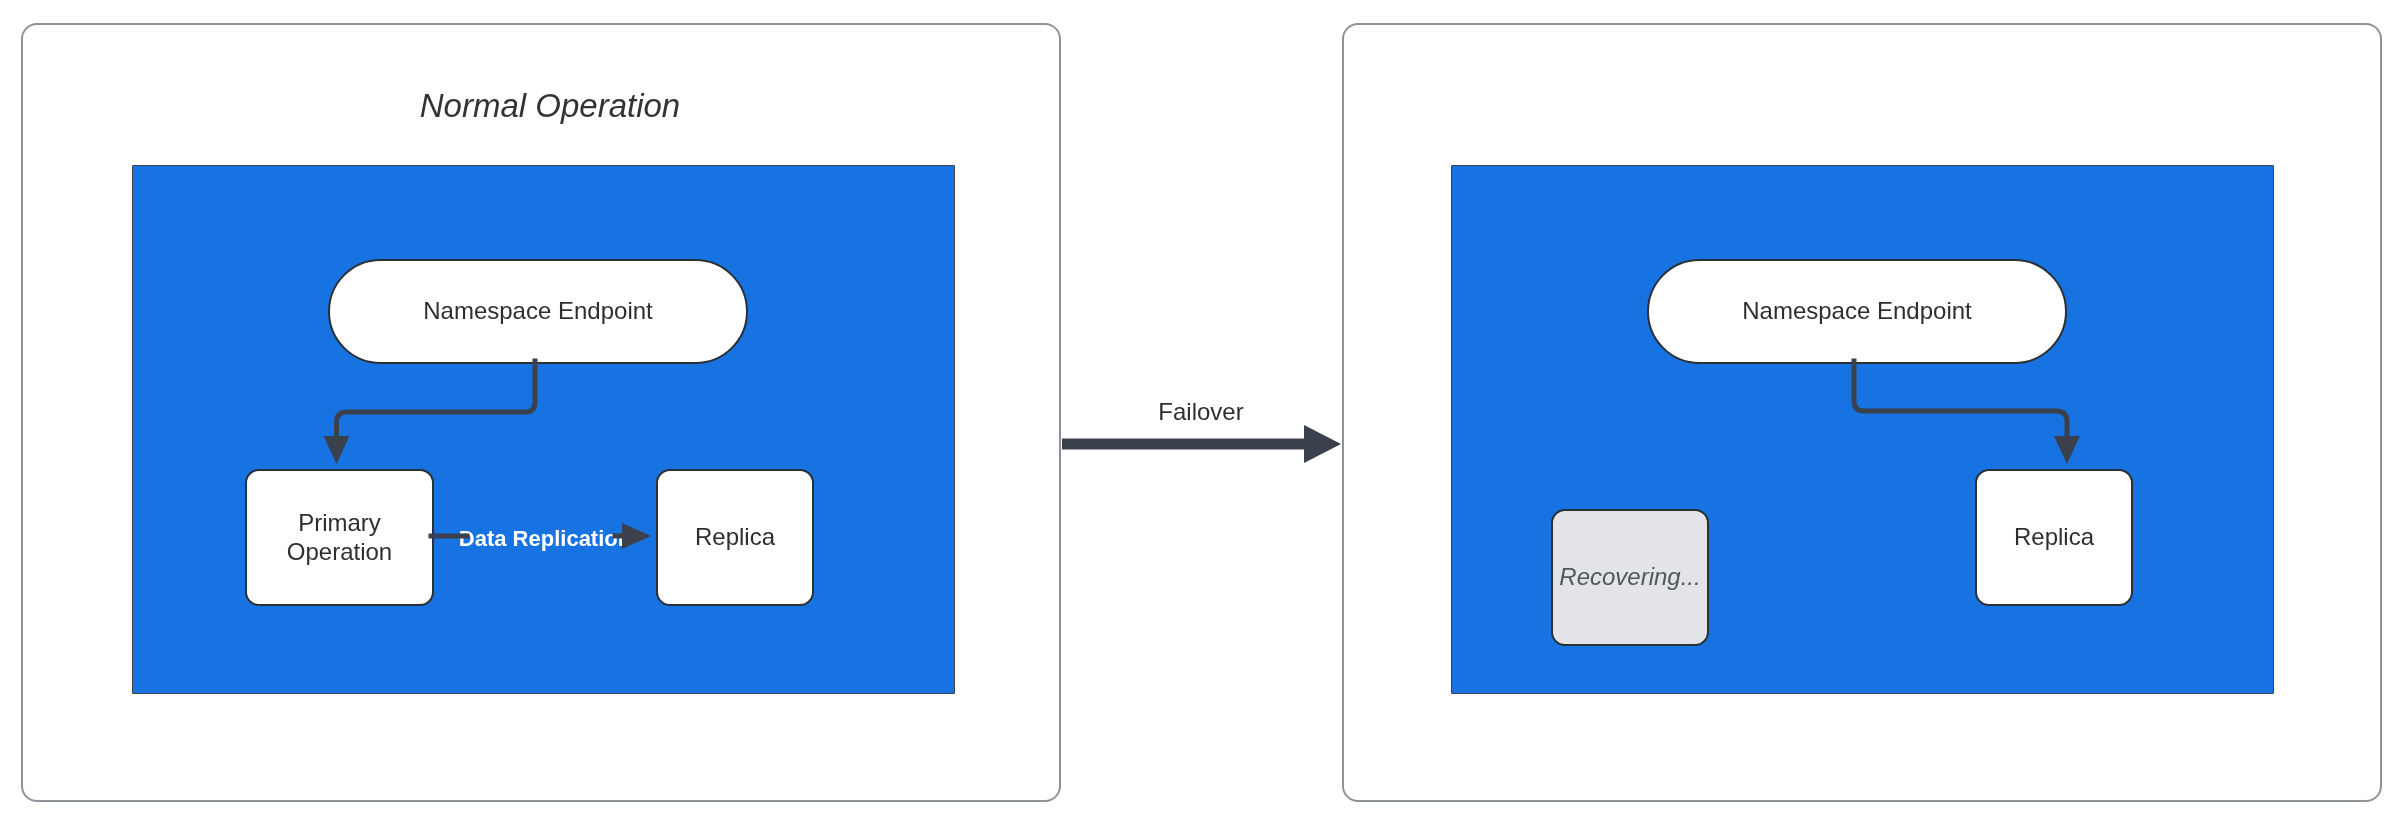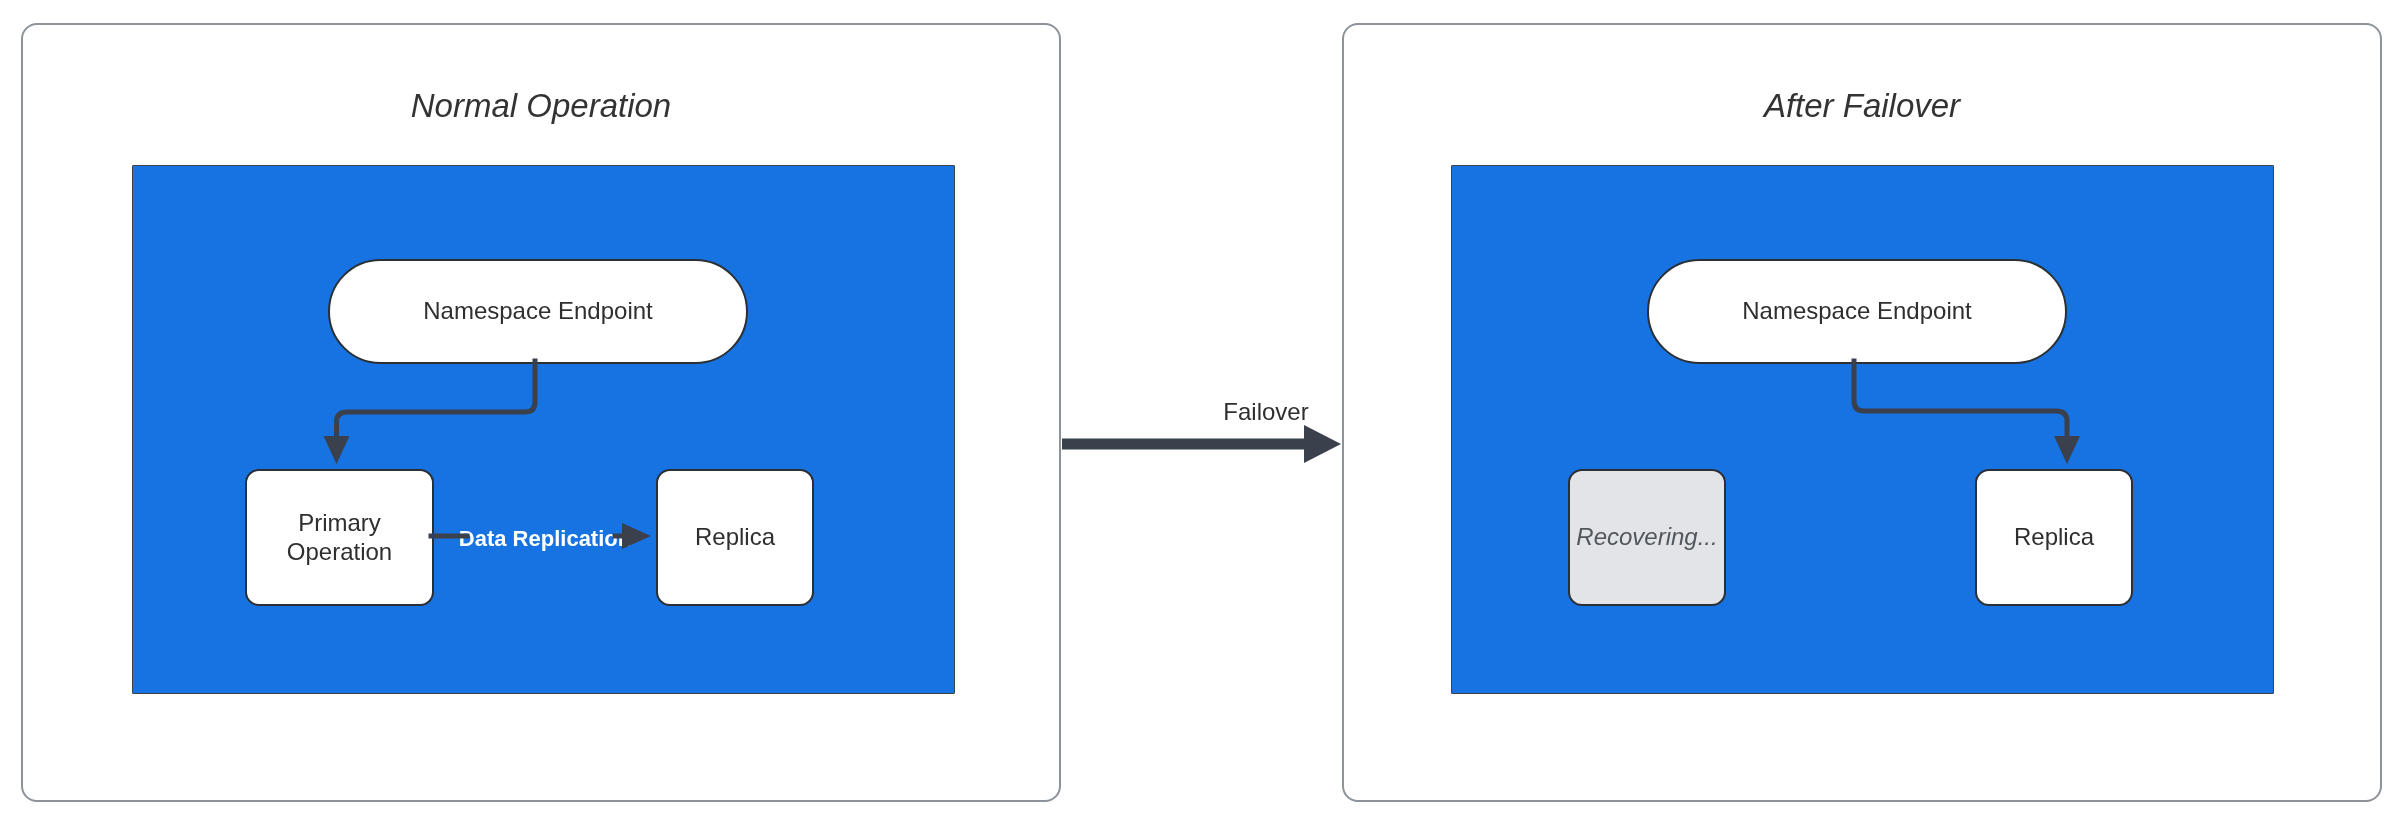--- a/index.html
+++ b/index.html
@@ -20,51 +20,51 @@
   }
   .panel{
     position:absolute;top:23px;width:1040px;height:779px;
     background:#ffffff;border:2px solid var(--panel-border);border-radius:16px;
     box-sizing:border-box;
   }
   .panel-left{left:21px;}
   .panel-right{left:1342px;}
   .panel-title{
     position:absolute;top:62px;left:0;width:100%;text-align:center;
-    font-size:33px;font-style:italic;color:var(--title-text);line-height:1.15;
+    font-size:33px;font-style:italic;color:var(--title-text);line-height:1.15;padding-left:9px;
   }
   .bluebox{
     position:absolute;top:140px;width:823px;height:529px;
     background:var(--blue);border:1.5px solid #3d434b;border-radius:1px;
     box-sizing:border-box;
   }
   .panel-left .bluebox{left:109px;}
   .panel-right .bluebox{left:107px;}
   .node{
     position:absolute;display:flex;align-items:center;justify-content:center;
     background:#ffffff;border:2.5px solid var(--node-border);box-sizing:border-box;
     font-size:24px;color:var(--label-text);text-align:center;line-height:1.2;
   }
   .pill{
     left:195px;top:93px;width:420px;height:105px;border-radius:52.5px;
   }
   .box{border-radius:14px;top:303px;width:158px;height:137px;padding:6px;}
   .box-primary{left:112px;width:189px;}
   .box-replica-left{left:523px;}
   .box-recovering{
-    left:116px;background:var(--recovering-fill);
-    font-style:italic;color:var(--recovering-text);
+    left:99px;background:var(--recovering-fill);
+    font-style:italic;color:var(--recovering-text);margin-top:40px;
   }
   .box-replica-right{left:523px;}
   .edge-label{
     position:absolute;left:412px;top:373px;transform:translate(-50%,-50%);
     font-size:22px;font-weight:bold;color:var(--edge-label-text);white-space:nowrap;
   }
   .failover-label{
-    position:absolute;left:1266px;top:412px;transform:translate(-50%,-50%);
+    position:absolute;left:1201px;top:412px;transform:translate(-50%,-50%);
     font-size:24px;color:var(--label-text);white-space:nowrap;
   }
   svg.edges{
     position:absolute;left:0;top:0;width:2407px;height:828px;
     pointer-events:none;z-index:5;
   }
   svg.edges path{fill:none;stroke:var(--connector);stroke-width:5;stroke-linecap:square;}
   svg.edges path.thick{stroke-width:11;stroke-linecap:butt;}
   svg.edges polygon{fill:var(--connector);stroke:none;}
 </style>
@@ -105,21 +105,20 @@
         <span>Replica</span>
       </div>
 
       <div class="edge-label">Data Replication</div>
     </div>
   </section>
 
   <div class="failover-label">Failover</div>
 
   <section class="panel panel-right">
-    <div class="panel-title">After Failover</div>
 
     <div class="bluebox">
       <div class="node pill">
         <span>Namespace Endpoint</span>
       </div>
 
       <div class="node box box-recovering">
         <span>Recovering...</span>
       </div>
 

